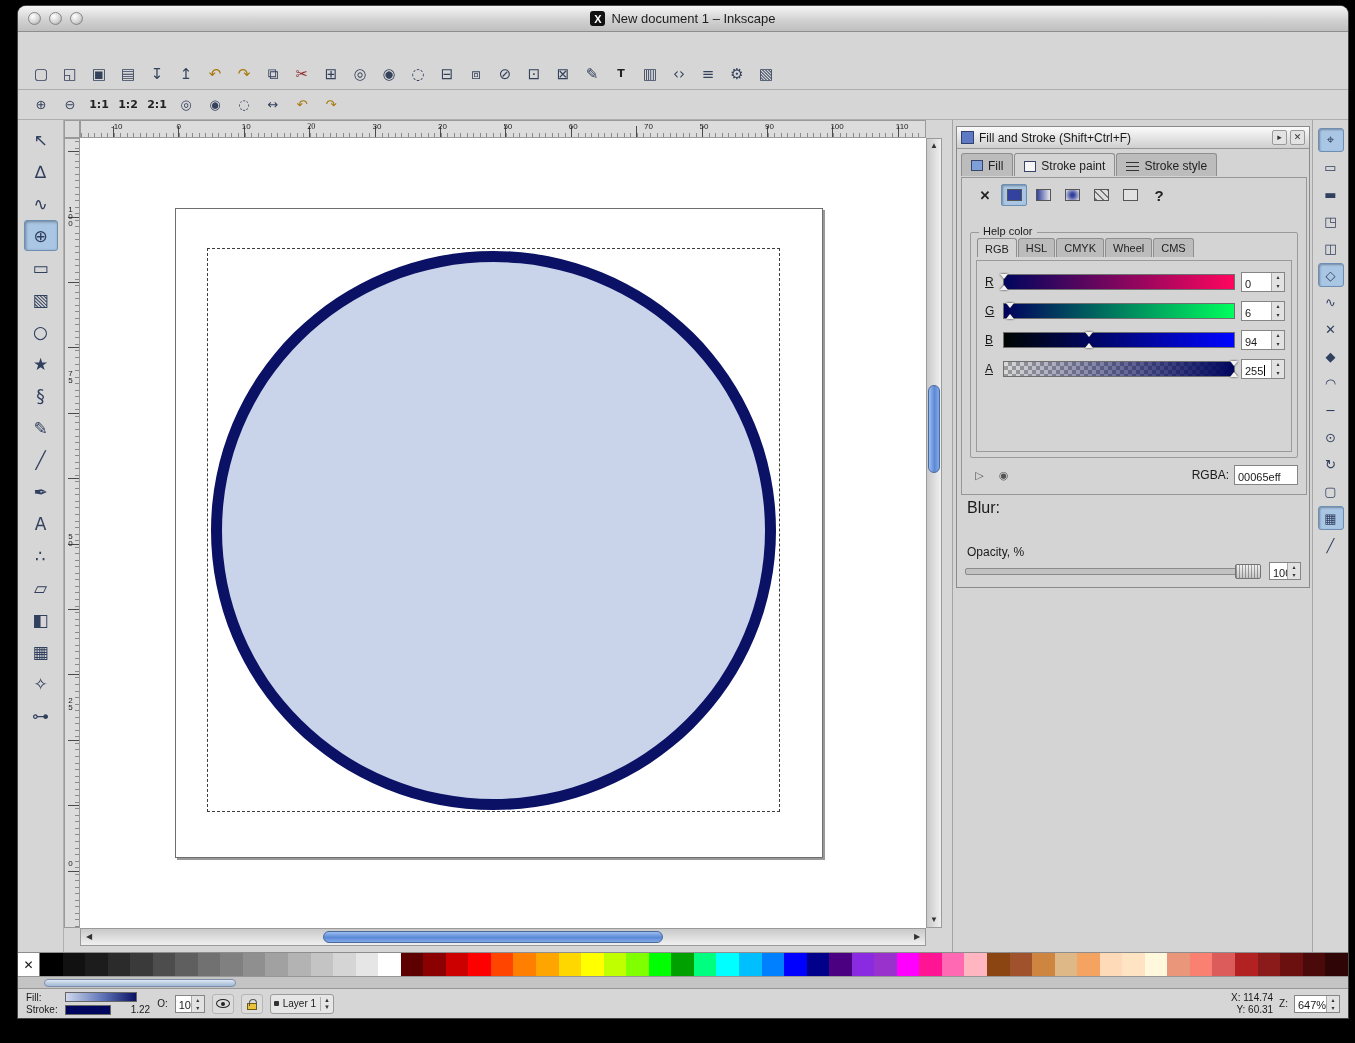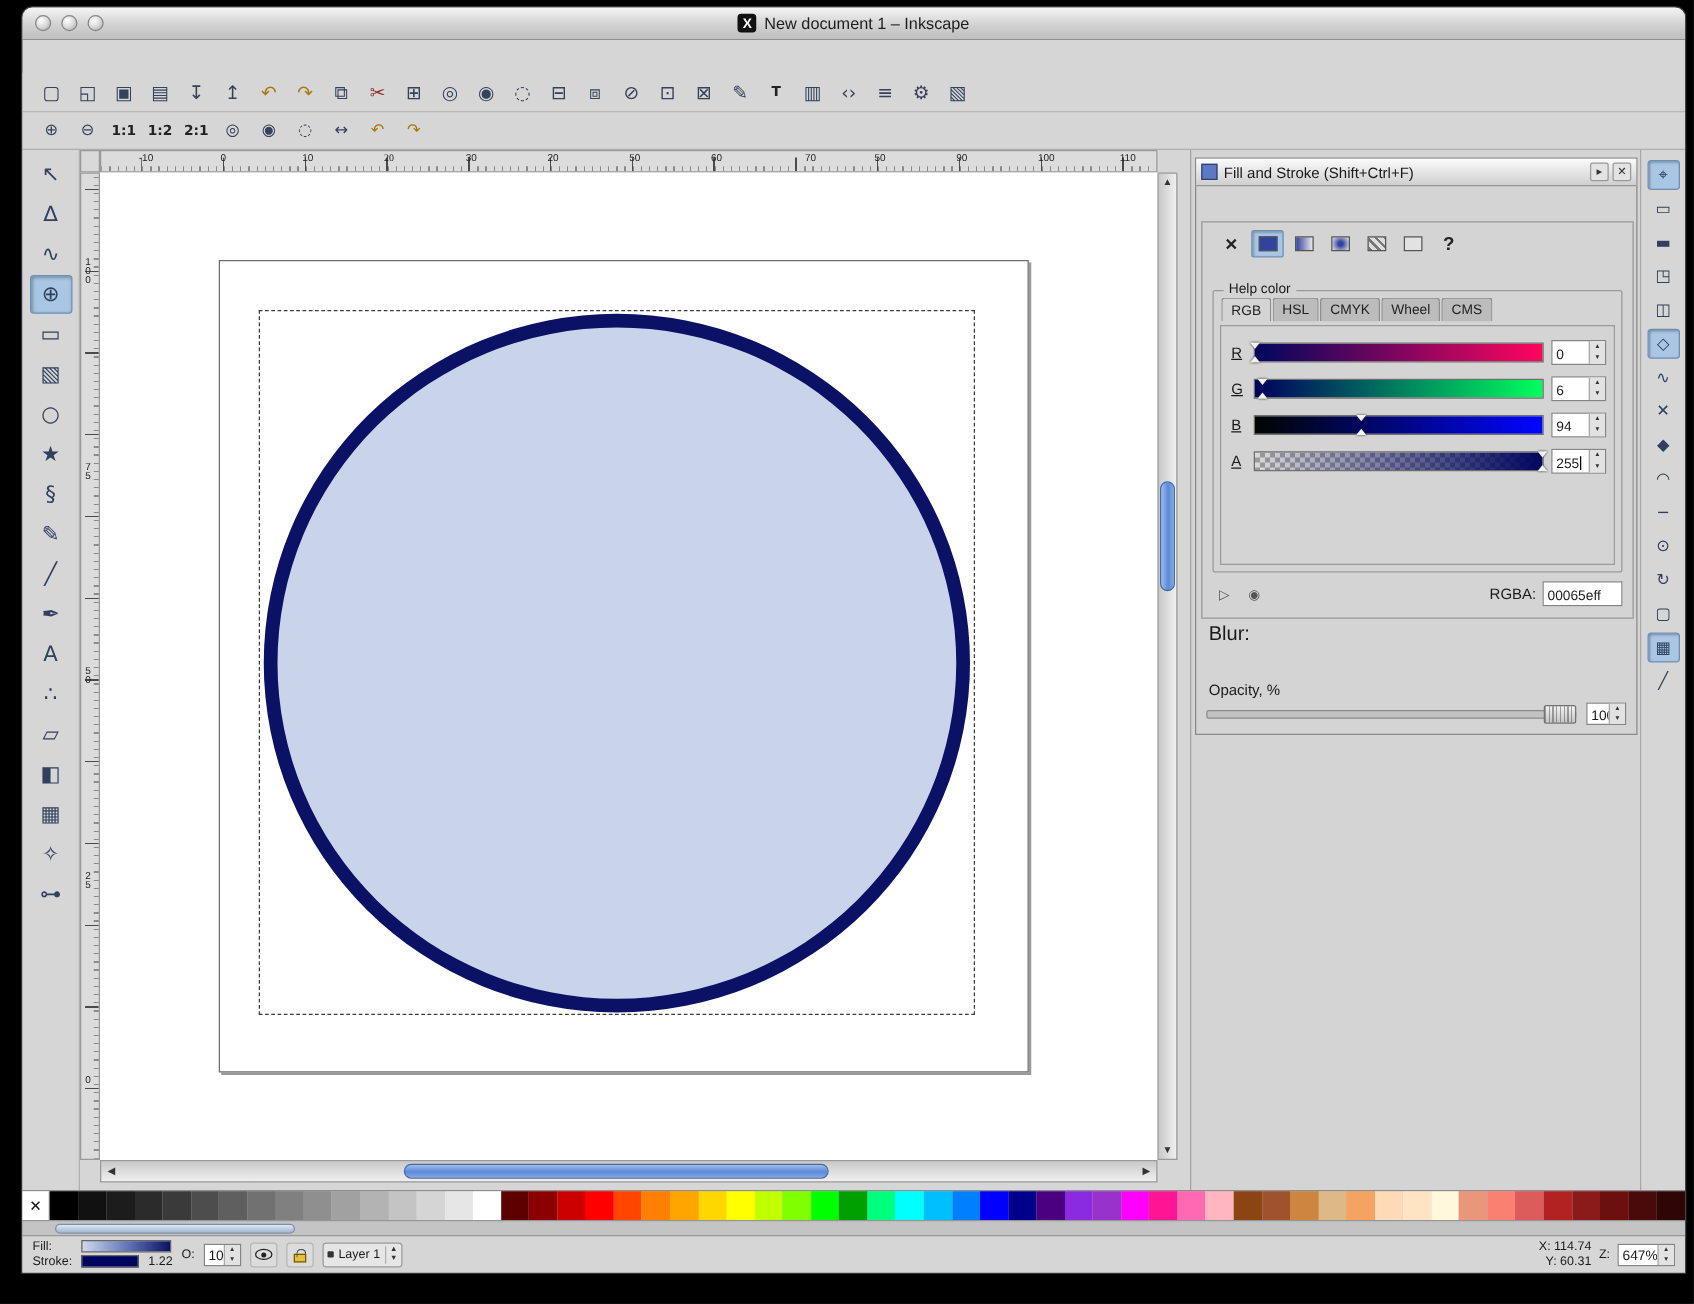--- a/index.html
+++ b/index.html
@@ -133,21 +133,21 @@
   .pal-cells{flex:1;display:flex}
   .pal-cell{flex:1}
   .pal-scrollbar{position:absolute;left:0;right:0;bottom:30px;height:12px;background:#c4c4c4;border-top:1px solid #979797}
   .pal-thumb{position:absolute;left:26px;top:2px;width:192px;height:8px;border-radius:4px;background:linear-gradient(#dfe8f3,#9fb6d4);border:1px solid #7d8fa8}
 
   
   .statusbar{position:absolute;left:0;right:0;bottom:0;height:30px;background:#d6d6d6;border-top:1px solid #979797;display:flex;align-items:center;gap:7px;padding:0 8px;font-size:10px}
   .fs-labels{display:flex;flex-direction:column;justify-content:center;line-height:12px}
   .fs-swatches{display:flex;flex-direction:column;gap:2px}
   .fill-swatch{width:72px;height:10px;border:1px solid #666;background-image:linear-gradient(90deg,#cfd8ee,#5a6fb4 55%,#0b1164),repeating-conic-gradient(#9b9b9b 0% 25%,#dadada 0% 50%);background-size:100% 100%,6px 6px;background-blend-mode:normal}
-  .stroke-line{display:flex;align-items:flex-start;gap:8px}
+  .stroke-line{display:flex;align-items:flex-end;gap:20px}
   .stroke-swatch{width:46px;height:10px;border:1px solid #666;background:#00065e}
   .sb-spin{height:18px}
   .o-spin{width:30px}
   .eye-btn,.lock-btn{width:22px;height:20px;border:1px solid #b5b5b5;border-radius:3px;background:#dcdcdc;display:flex;align-items:center;justify-content:center}
   .eye-shape{width:14px;height:9px;border:1.5px solid #222;border-radius:50%;position:relative}
   .eye-shape::after{content:"";position:absolute;left:4px;top:1.5px;width:4px;height:4px;border-radius:50%;background:#222}
   .lock-shape{width:10px;height:7px;background:#e8c23a;border:1px solid #6f5a10;position:relative;margin-top:5px}
   .lock-shape::before{content:"";position:absolute;left:1px;top:-5px;width:6px;height:6px;border:1.5px solid #555;border-bottom:none;border-radius:4px 4px 0 0}
   .layer-combo{display:flex;align-items:center;gap:4px;height:20px;border:1px solid #9a9a9a;border-radius:3px;background:#e6e6e6;padding:0 3px}
   .layer-dot{width:5px;height:5px;background:#333;border-radius:1px}
@@ -454,20 +454,37 @@
     <div class="dialog" data-name="fill-stroke-dialog">
       <div class="dlg-titlebar" data-name="dialog-title-bar">
         <span class="dlg-icon" data-name="dialog-icon"></span>
         <span data-name="dialog-title">Fill and Stroke (Shift+Ctrl+F)</span>
         <span style="margin-left:auto;display:flex;gap:3px">
           <span class="dlg-btn" data-name="dialog-float-button">▸</span>
           <span class="dlg-btn" data-name="dialog-close-button">✕</span>
         </span>
       </div>
 
+      <div class="dlg-tabs" data-name="dialog-tabs">
+
+          <div class="dlg-tab" data-name="tab-fill">
+            <span class="tab-chip" data-name="tab-chip-icon" data-chip="fill"></span>
+            <span data-name="tab-label">Fill</span>
+          </div>
+
+          <div class="dlg-tab active" data-name="tab-stroke-paint">
+            <span class="tab-chip" data-name="tab-chip-icon" data-chip="stroke"></span>
+            <span data-name="tab-label">Stroke paint</span>
+          </div>
+
+          <div class="dlg-tab" data-name="tab-stroke-style">
+            <span class="tab-chip" data-name="tab-chip-icon" data-chip="style"></span>
+            <span data-name="tab-label">Stroke style</span>
+          </div>
+        </div>
 
       <div class="dlg-content" data-name="stroke-paint-panel">
         <div class="paint-row" data-name="paint-type-row">
 
             <button class="paint-btn" data-name="paint-none-button" title="paint-none-button">
               <span class="paint-glyph" data-name="paint-glyph">✕</span>
 
             </button>
 
             <button class="paint-btn active" data-name="paint-flat-button" title="paint-flat-button">

